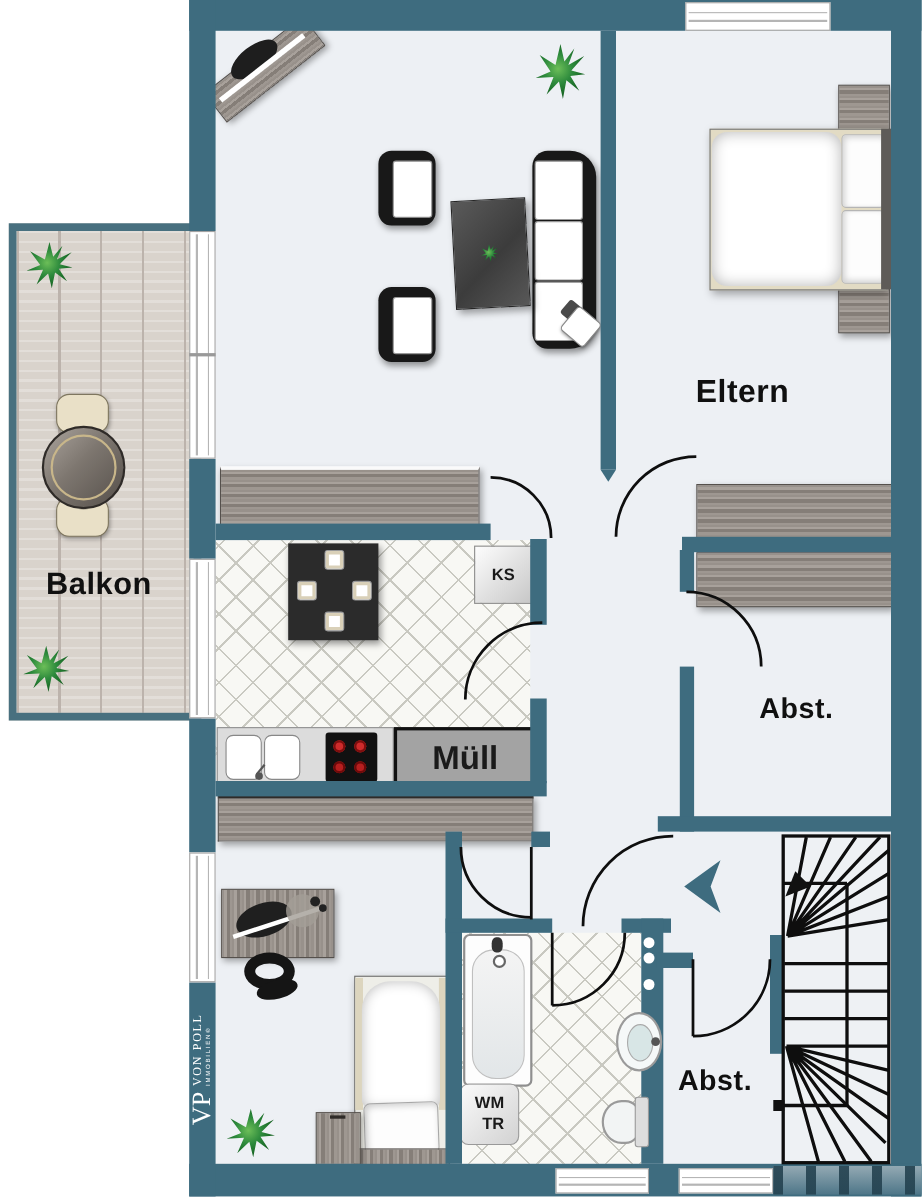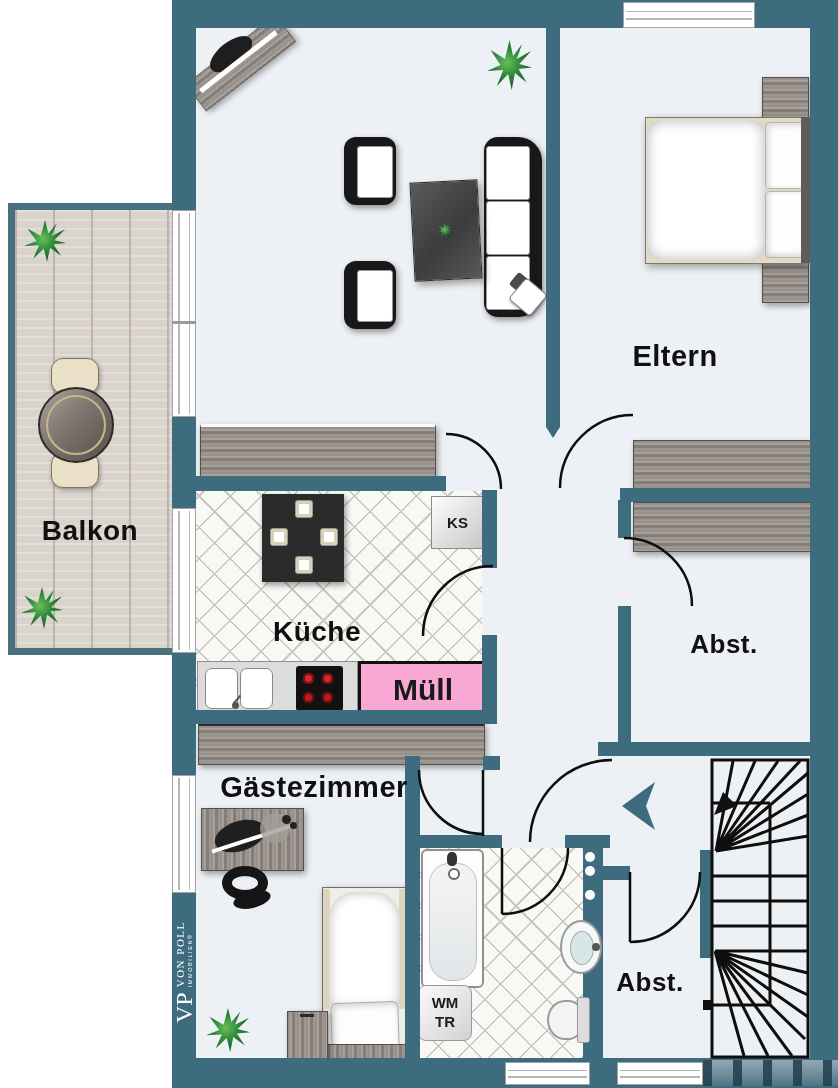--- a/index.html
+++ b/index.html
@@ -169,21 +169,21 @@
     <div class="abs" style="left:42px;top:6px;width:31px;height:39px;background:#fff;border:1px solid #888;border-radius:7px;"></div>
     <div class="abs dot" style="left:34px;top:40px;width:7px;height:7px;background:#555;"></div>
     <div class="abs" style="left:38px;top:32px;width:2px;height:11px;background:#555;transform:rotate(40deg);"></div>
     <div class="abs" style="left:98px;top:4px;width:47px;height:45px;background:#111;border-radius:3px;">
       <div class="abs dot" style="left:7px;top:7px;width:11px;height:11px;background:#CE2B2B;box-shadow:inset 0 0 0 2px #7E0E0E;"></div>
       <div class="abs dot" style="left:26px;top:7px;width:11px;height:11px;background:#CE2B2B;box-shadow:inset 0 0 0 2px #7E0E0E;"></div>
       <div class="abs dot" style="left:7px;top:26px;width:11px;height:11px;background:#B71F1F;box-shadow:inset 0 0 0 2px #6E0A0A;"></div>
       <div class="abs dot" style="left:26px;top:26px;width:11px;height:11px;background:#B71F1F;box-shadow:inset 0 0 0 2px #6E0A0A;"></div>
     </div>
   </div>
-  <div class="abs appl" style="left:358px;top:661px;width:124px;height:51px;background:#f9a8d4;border:3px solid #111;z-index:25;font-size:30px;">
+  <div class="abs appl" style="left:358px;top:661px;width:124px;height:51px;background:#a3a3a3;border:3px solid #111;z-index:25;font-size:30px;">
     <span>Müll</span>
   </div>
 
   <div class="abs wood" style="left:198px;top:723px;width:285px;height:38px;border-top:3px solid #2F2B28;z-index:20;"></div>
   <div class="abs woodv" style="left:201px;top:808px;width:101px;height:61px;box-shadow:2px 3px 6px rgba(0,0,0,.35);z-index:20;">
     <div class="abs" style="left:12px;top:12px;width:52px;height:30px;background:#1F1F1F;border-radius:50%;transform:rotate(-18deg);"></div>
     <div class="abs" style="left:8px;top:28px;width:82px;height:4px;background:#fff;transform:rotate(-18deg);"></div>
     <div class="abs dot" style="left:58px;top:4px;width:30px;height:30px;background:#A39D96;opacity:.8;"></div>
     <div class="abs dot" style="left:80px;top:6px;width:9px;height:9px;background:#222;"></div>
     <div class="abs dot" style="left:88px;top:13px;width:7px;height:7px;background:#222;"></div>
@@ -201,21 +201,21 @@
   <div class="abs woodv" style="left:287px;top:1011px;width:39px;height:46px;box-shadow:2px 2px 5px rgba(0,0,0,.35);z-index:20;">
     <div class="abs" style="left:12px;top:2px;width:14px;height:3px;background:#2F2B28;"></div>
   </div>
   <div class="abs plant" style="left:206px;top:1008px;width:44px;height:44px;"></div>
 
   <div class="abs" style="left:421px;top:849px;width:63px;height:139px;background:#FDFDFD;border:2px solid #8F8F8F;border-radius:6px;box-sizing:border-box;z-index:20;">
     <div class="abs" style="left:6px;top:12px;width:46px;height:116px;background:linear-gradient(180deg,#F4F4F4,#E2E6E8);border:1px solid #BFBFBF;border-radius:20px 20px 22px 22px;"></div>
     <div class="abs" style="left:24px;top:1px;width:10px;height:14px;background:#333;border-radius:40%;"></div>
     <div class="abs dot" style="left:25px;top:17px;width:8px;height:8px;background:#fff;border:2px solid #666;"></div>
   </div>
-  <div class="abs appl" style="left:418px;top:985px;width:52px;height:54px;background:linear-gradient(135deg,#FAFAFA,#D2D2D2);border:1px solid #999;border-radius:8px;z-index:25;font-size:15px;line-height:1.25;text-align:center;">
+  <div class="abs appl" style="left:418px;top:985px;width:52px;height:54px;background:linear-gradient(135deg,#FAFAFA,#D2D2D2);border:1px solid #999;border-radius:8px;z-index:25;font-size:15px;line-height:1.25;text-align:right;">
     <div>
       <div>WM</div>
       <div>TR</div>
     </div>
   </div>
   <div class="abs over" style="left:560px;top:920px;width:42px;height:54px;background:#F5F8F8;border:2px solid #9A9A9A;border-radius:50%;">
     <div class="abs" style="left:8px;top:9px;width:22px;height:32px;background:#D8E6E6;border:1px solid #AAA;border-radius:50%;"></div>
     <div class="abs dot" style="left:30px;top:21px;width:8px;height:8px;background:#555;"></div>
   </div>
   <div class="abs over" style="left:547px;top:1000px;width:36px;height:40px;background:#F2F4F4;border:2px solid #9A9A9A;border-radius:50% 40% 40% 50%;"></div>
@@ -239,23 +239,21 @@
       <path d="M713 876 H808 M713 901 H808 M713 926 H808"></path>
       <path d="M715 951 L808 951 M715 951 L808 973 M715 951 L808 995 M715 951 L808 1017 M715 951 L805 1039 M715 951 L792 1056 M715 951 L768 1056 M715 951 L744 1056"></path>
       <polygon points="714,815 737,806 723,792" fill="#111" stroke="none"></polygon>
       <rect x="703" y="1000" width="10" height="10" fill="#111" stroke="none"></rect>
     </g>
     <polygon points="622,806 655,782 646,806 655,830" fill="#3E6C7F" stroke="none"></polygon>
   </svg>
 
   <div class="abs labelbox" style="left:20px;top:515px;width:140px;font-size:28px;z-index:60;">Balkon</div>
   <div class="abs labelbox" style="left:595px;top:340px;width:160px;font-size:29px;">Eltern</div>
-  <div class="abs labelbox" style="left:237px;top:616px;width:160px;font-size:28px;">Küche</div>
   <div class="abs labelbox" style="left:654px;top:629px;width:140px;font-size:26px;">Abst.</div>
-  <div class="abs labelbox" style="left:184px;top:771px;width:260px;font-size:29px;">Gästezimmer</div>
   <div class="abs labelbox" style="left:590px;top:967px;width:120px;font-size:26px;">Abst.</div>
 
   <div class="abs logo" style="left:172px;top:893px;width:24px;height:130px;">
     <div class="logo-inner">
       <span class="logo-vp">VP</span>
       <span class="logo-col">
         <span class="logo-l1">VON POLL</span>
         <span class="logo-l2">IMMOBILIEN®</span>
       </span>
     </div>

